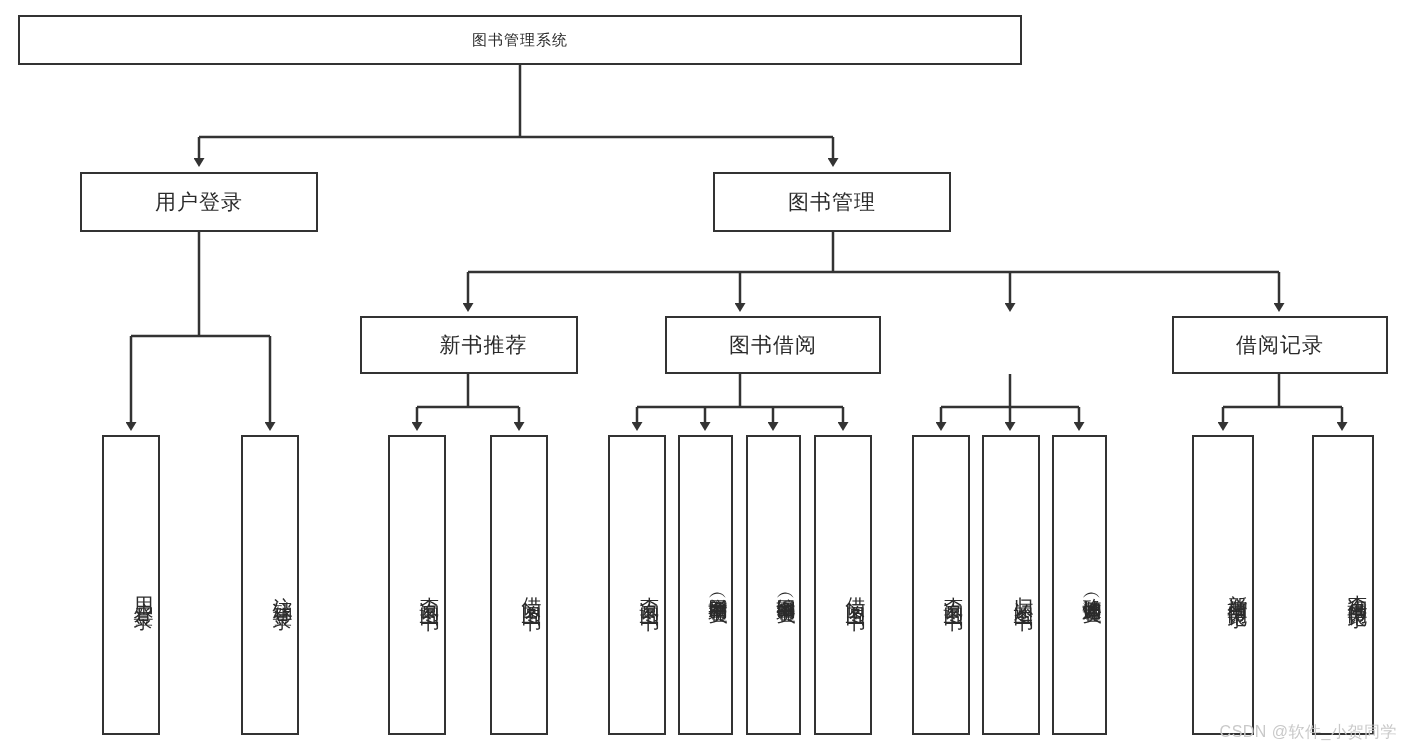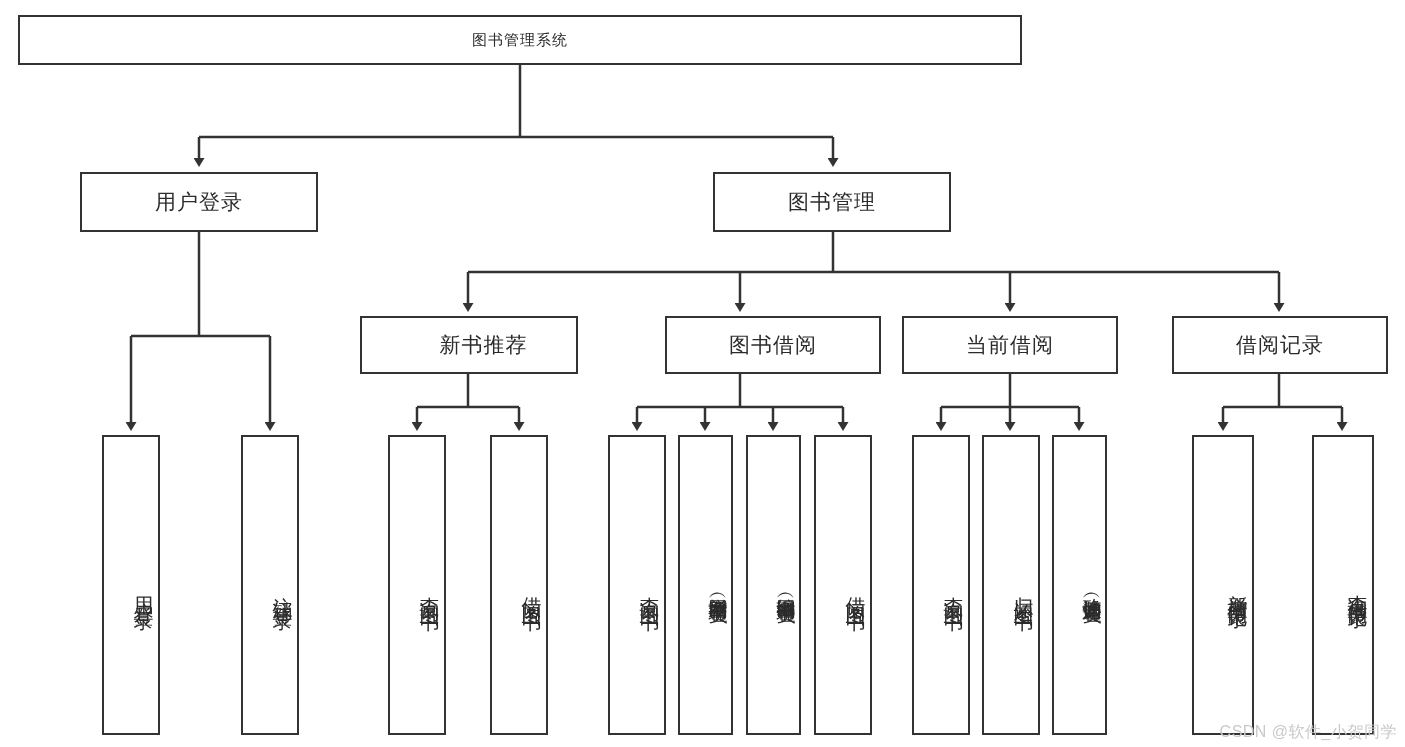--- a/index.html
+++ b/index.html
@@ -130,21 +130,20 @@
     </g>
   </svg>
 
   <div class="node horiz root" style="left:18px; top:15px; width:1004px; height:50px;">图书管理系统</div>
 
   <div class="node horiz" style="left:80px; top:172px; width:238px; height:60px;">用户登录</div>
   <div class="node horiz" style="left:713px; top:172px; width:238px; height:60px;text-align:center;">图书管理</div>
 
   <div class="node horiz" style="left:360px; top:316px; width:218px; height:58px;padding-left:29px;">新书推荐</div>
   <div class="node horiz" style="left:633px; top:316px; width:216px; height:58px;margin-left:32px;">图书借阅</div>
-  <div class="node horiz" style="left:902px; top:316px; width:216px; height:58px;">当前借阅</div>
   <div class="node horiz" style="left:1172px; top:316px; width:216px; height:58px;">借阅记录</div>
 
   <div class="node vert" style="left:102px; top:435px; width:58px; height:300px;">用户登录</div>
   <div class="node vert" style="left:241px; top:435px; width:58px; height:300px;">注销登录</div>
 
   <div class="node vert" style="left:388px; top:435px; width:58px; height:300px;">查询图书</div>
   <div class="node vert" style="left:490px; top:435px; width:58px; height:300px;">借阅图书</div>
 
   <div class="node vert" style="left:608px; top:435px; width:58px; height:300px;">查询图书</div>
   <div class="node vert long-text" style="left:678px; top:435px; width:55px; height:300px;">新增图书（管理员）</div>

